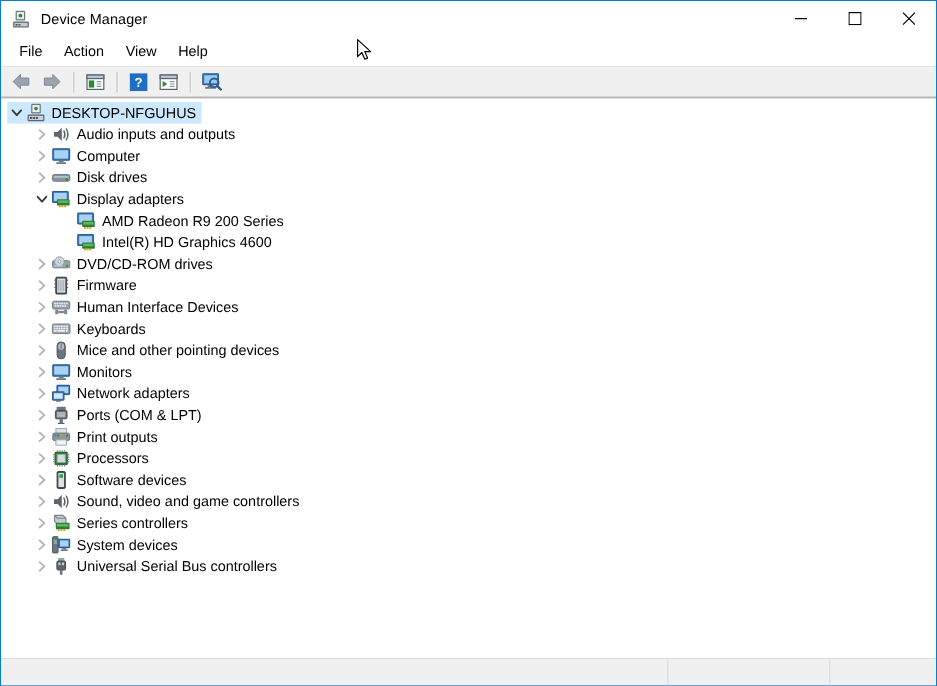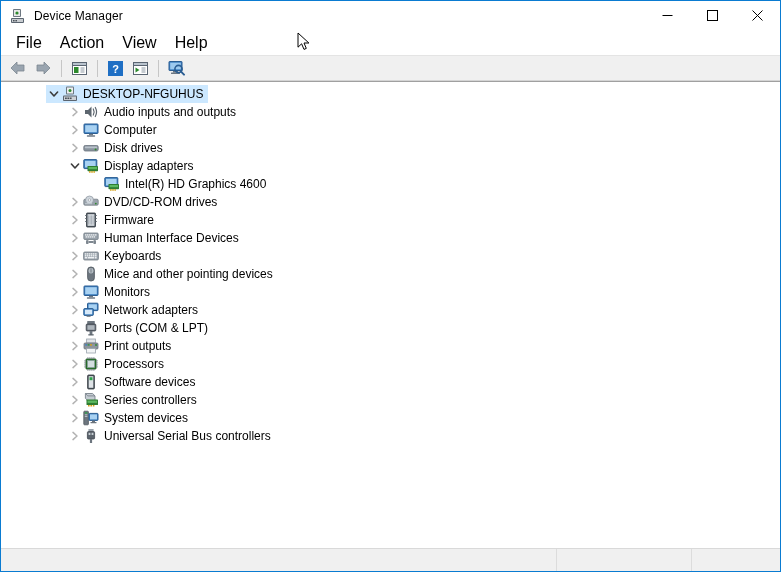--- a/index.html
+++ b/index.html
@@ -72,21 +72,21 @@
     height: 26px;
     min-height: 26px;
     background: #ffffff;
     display: flex;
     align-items: center;
     padding-left: 6px;
     border-bottom: 1px solid #e4e4e4;
     box-sizing: border-box;
   }
   .menu-item {
-    font-size: 16px;
+    font-size: 12px;
     color: #000000;
     padding: 3px 9px;
     cursor: default;
     white-space: nowrap;
   }
 
   
   #toolbar {
     height: 25px;
     min-height: 25px;
@@ -127,21 +127,20 @@
     overflow: hidden;
     padding-top: 3px;
     background: #ffffff;
   }
   .tree-row {
     height: 18px;
     display: flex;
     align-items: center;
     position: relative;
     white-space: nowrap;
-    padding-left: 40px;
   }
   .tree-row .row-hit {
     display: inline-flex;
     align-items: center;
     height: 18px;
     padding-right: 5px;
   }
   .tree-row.selected .row-hit {
     background: #cce8ff;
   }
@@ -388,20 +387,36 @@
             <span class="twisty"></span>
             <span class="node-icon"><svg width="16" height="16" viewBox="0 0 16 16">
       <rect x="0.8" y="1.6" width="13" height="9" rx="0.7" fill="#3d7fc1" stroke="#2a5d92" stroke-width="1"></rect>
       <rect x="2" y="2.8" width="10.6" height="6.6" fill="#a9d2f2"></rect>
       <rect x="4.5" y="8" width="10.5" height="5.2" rx="0.6" fill="#2f7d32"></rect>
       <rect x="5.5" y="9" width="8.5" height="2.2" fill="#5cb860"></rect>
       <rect x="6" y="13.2" width="1.6" height="1.5" fill="#d4a017"></rect>
       <rect x="8.2" y="13.2" width="1.6" height="1.5" fill="#d4a017"></rect>
       <rect x="10.4" y="13.2" width="1.6" height="1.5" fill="#d4a017"></rect>
     </svg></span>
+            <span class="node-label">AMD Radeon R9 200 Series</span>
+          </div>
+        </div>
+        <div class="tree-row">
+          <div style="width: 47px; flex: 0 0 auto;"></div>
+          <div class="row-hit">
+            <span class="twisty"></span>
+            <span class="node-icon"><svg width="16" height="16" viewBox="0 0 16 16">
+      <rect x="0.8" y="1.6" width="13" height="9" rx="0.7" fill="#3d7fc1" stroke="#2a5d92" stroke-width="1"></rect>
+      <rect x="2" y="2.8" width="10.6" height="6.6" fill="#a9d2f2"></rect>
+      <rect x="4.5" y="8" width="10.5" height="5.2" rx="0.6" fill="#2f7d32"></rect>
+      <rect x="5.5" y="9" width="8.5" height="2.2" fill="#5cb860"></rect>
+      <rect x="6" y="13.2" width="1.6" height="1.5" fill="#d4a017"></rect>
+      <rect x="8.2" y="13.2" width="1.6" height="1.5" fill="#d4a017"></rect>
+      <rect x="10.4" y="13.2" width="1.6" height="1.5" fill="#d4a017"></rect>
+    </svg></span>
             <span class="node-label">Intel(R) HD Graphics 4600</span>
           </div>
         </div>
         <div class="tree-row">
           <div style="width: 26px; flex: 0 0 auto;"></div>
           <div class="row-hit">
             <span class="twisty">
               <svg width="10" height="10" viewBox="0 0 10 10">
                 <path d="M3 1.4 L7 5 L3 8.6" fill="none" stroke="#b3b3b3" stroke-width="1.5" stroke-linecap="round" stroke-linejoin="round"></path>
               </svg>
@@ -639,20 +654,36 @@
         </div>
         <div class="tree-row">
           <div style="width: 26px; flex: 0 0 auto;"></div>
           <div class="row-hit">
             <span class="twisty">
               <svg width="10" height="10" viewBox="0 0 10 10">
                 <path d="M3 1.4 L7 5 L3 8.6" fill="none" stroke="#b3b3b3" stroke-width="1.5" stroke-linecap="round" stroke-linejoin="round"></path>
               </svg>
             </span>
             <span class="node-icon"><svg width="16" height="16" viewBox="0 0 16 16">
+      <path d="M2 6 L5 6 L8.5 2.5 L8.5 13.5 L5 10 L2 10 Z" fill="#5d666f"></path>
+      <path d="M10.3 5 Q12 8 10.3 11" stroke="#5d666f" stroke-width="1.2" fill="none" stroke-linecap="round"></path>
+      <path d="M12.3 3.5 Q14.8 8 12.3 12.5" stroke="#5d666f" stroke-width="1.2" fill="none" stroke-linecap="round"></path>
+    </svg></span>
+            <span class="node-label">Sound, video and game controllers</span>
+          </div>
+        </div>
+        <div class="tree-row">
+          <div style="width: 26px; flex: 0 0 auto;"></div>
+          <div class="row-hit">
+            <span class="twisty">
+              <svg width="10" height="10" viewBox="0 0 10 10">
+                <path d="M3 1.4 L7 5 L3 8.6" fill="none" stroke="#b3b3b3" stroke-width="1.5" stroke-linecap="round" stroke-linejoin="round"></path>
+              </svg>
+            </span>
+            <span class="node-icon"><svg width="16" height="16" viewBox="0 0 16 16">
       <path d="M2.4 1.5 h7.2 l2.4 2.4 v4.8 h-7.2 l-2.4 -2.4 z" fill="#c5ccd3" stroke="#79828b" stroke-width="0.9" stroke-linejoin="round"></path>
       <path d="M2.4 1.5 l2.4 2.4 h7.2" fill="none" stroke="#79828b" stroke-width="0.9"></path>
       <rect x="3.5" y="7.6" width="11.5" height="5.4" rx="0.6" fill="#2f7d32"></rect>
       <rect x="4.5" y="8.6" width="9.5" height="2.3" fill="#5cb860"></rect>
       <rect x="5" y="13" width="1.6" height="1.5" fill="#d4a017"></rect>
       <rect x="7.4" y="13" width="1.6" height="1.5" fill="#d4a017"></rect>
       <rect x="9.8" y="13" width="1.6" height="1.5" fill="#d4a017"></rect>
     </svg></span>
             <span class="node-label">Series controllers</span>
           </div>

